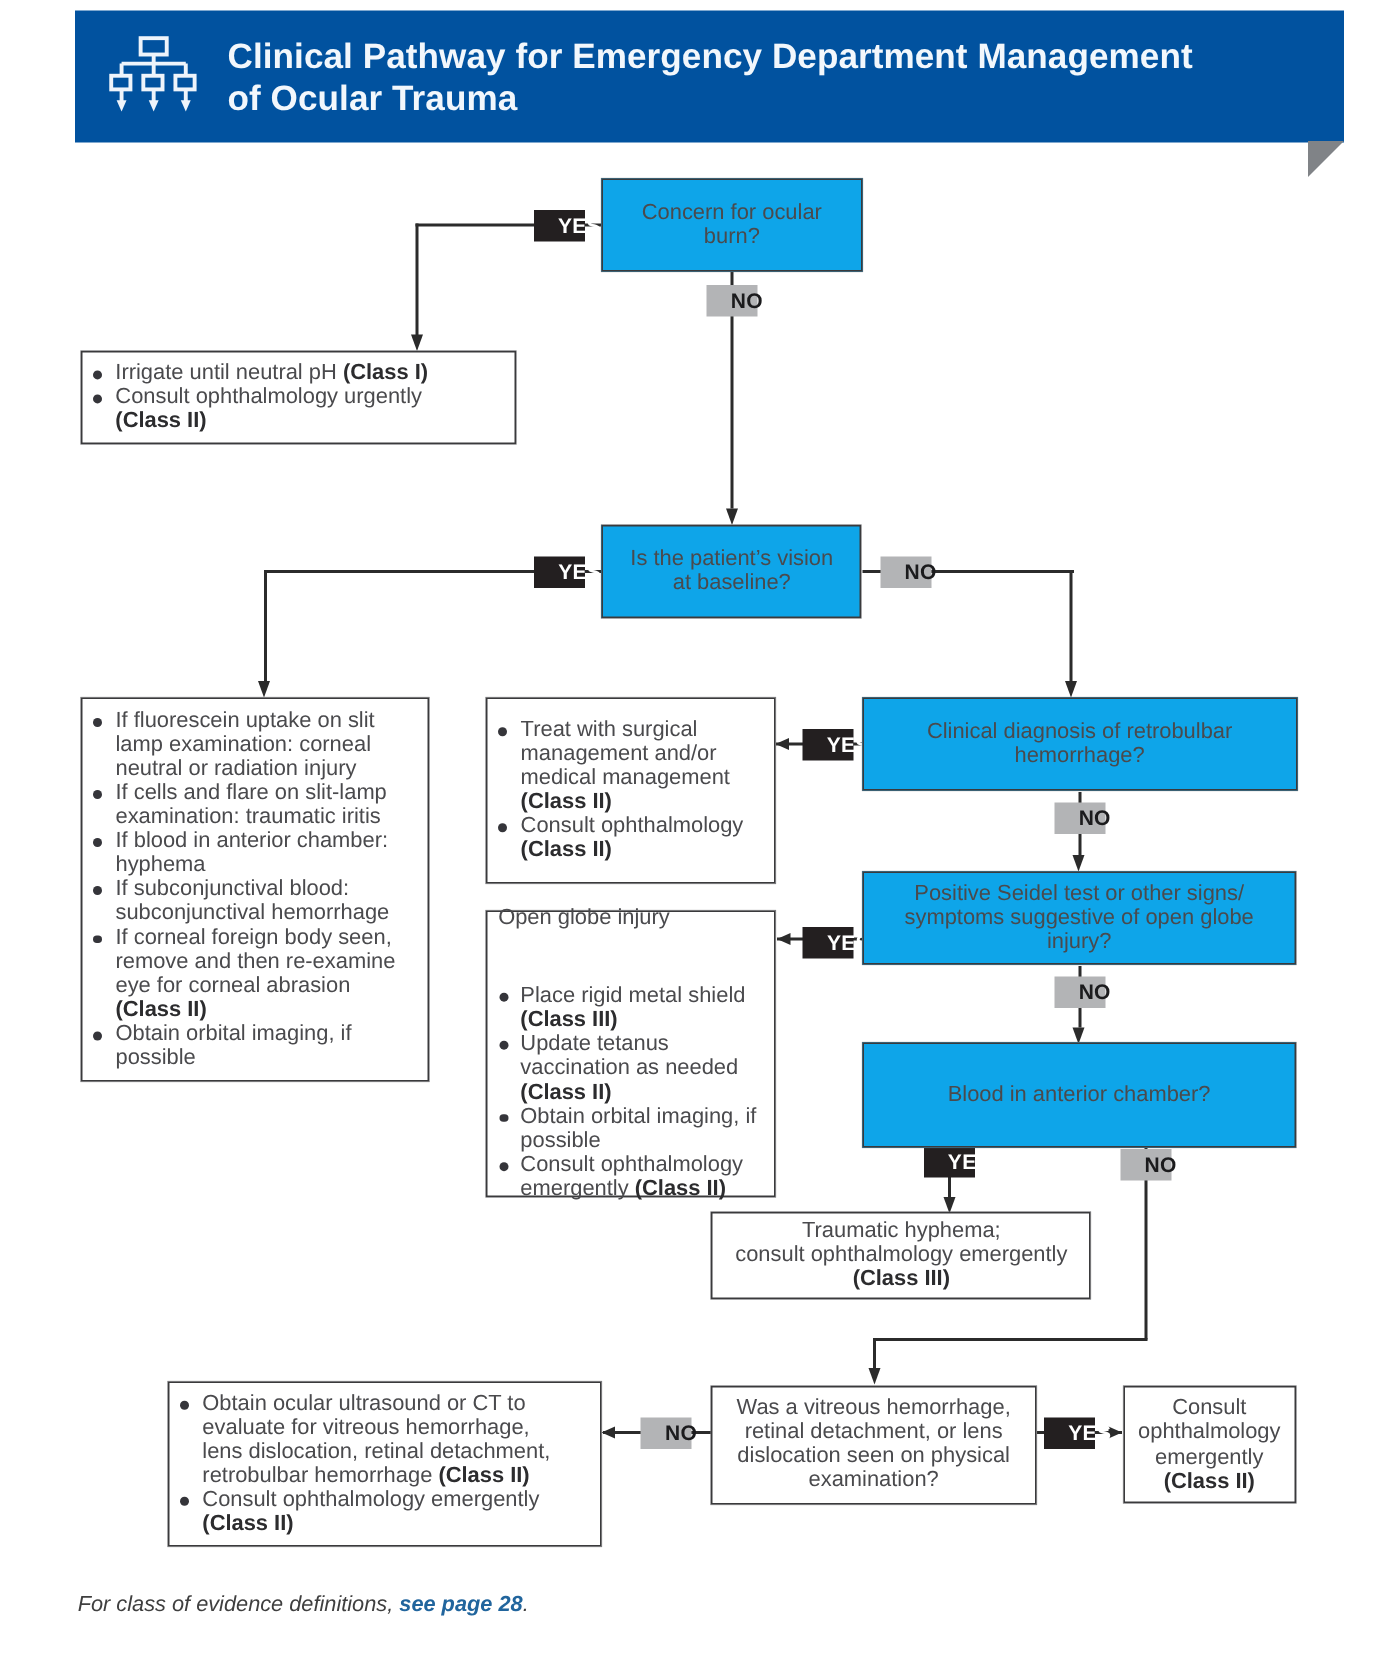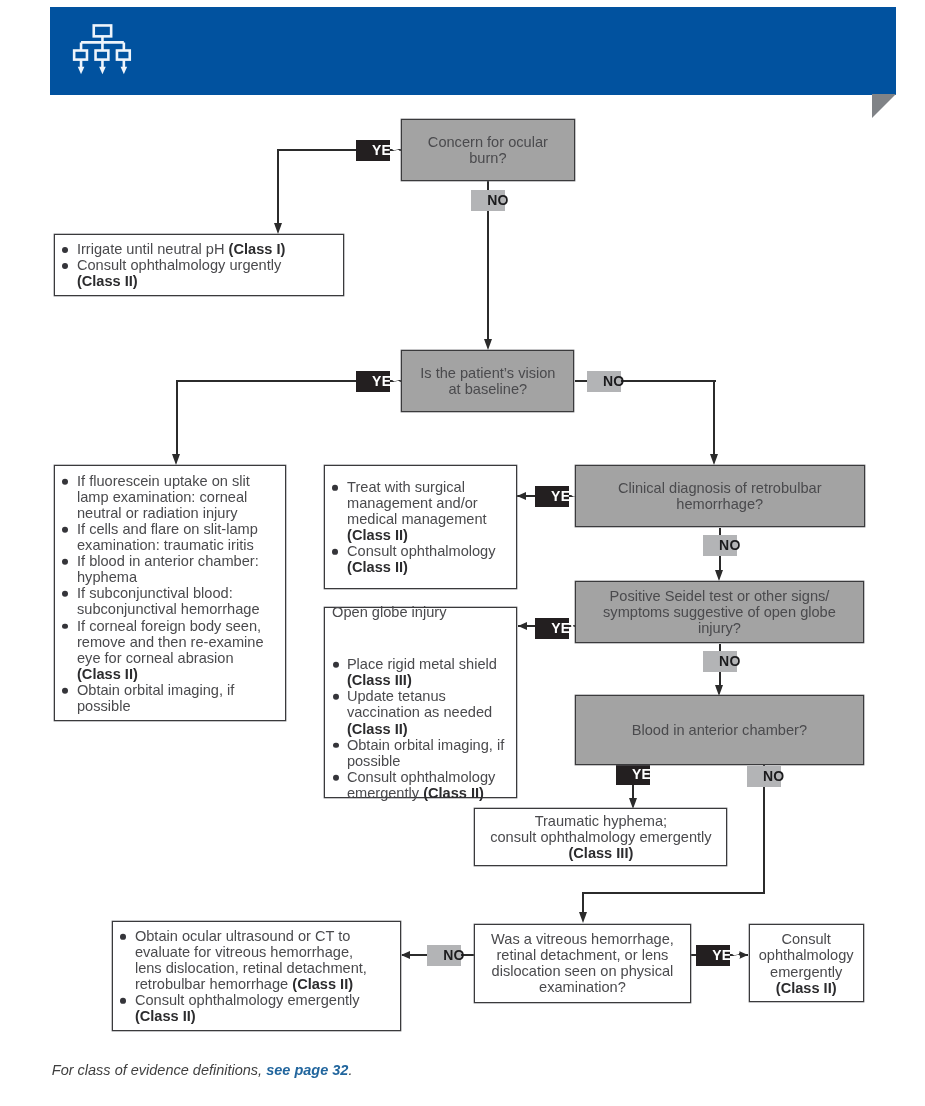--- a/index.html
+++ b/index.html
@@ -14,21 +14,21 @@
   .header-title{position:absolute;left:101.7px;top:17.3px;width:700px;
           color:#f2f7fc;font-weight:bold;font-size:23.4px;line-height:27.9px;filter:opacity(1);
           letter-spacing:0.05px;}
   .header-icon{position:absolute;left:22px;top:16px;width:60px;height:54px;overflow:visible;}
   .fold{position:absolute;left:872px;top:94px;width:0;height:0;
         border-left:24px solid #808387;border-bottom:24px solid transparent;}
 
   
   .box{position:absolute;box-sizing:border-box;border:1px solid #3a3a3c;box-shadow:0 0 0 0.4px #6d6d70;
        background:#fff;color:#4a4a4d;font-size:14.6px;line-height:16.05px;}
-  .box.shaded{background:#a3a3a3;}
+  .box.shaded{background:#0ea5e9;}
   .box .inner{position:absolute;left:0;right:0;top:50%;
        transform:translateY(-50%);}
   .box>ul.bl{position:absolute;left:8.9px;top:50%;transform:translateY(-50%);}
   .box .inner.pad{left:8.6px;right:auto;}
   .inner.pad>ul.bl>li:before{left:-0.6px;}
   .ctr{text-align:center;}
   ul.bl{margin:0;padding:0;list-style:none;}
   ul.bl>li{position:relative;padding-left:13.0px;}
   ul.bl>li:before{content:"";position:absolute;left:-1.9px;top:6.0px;
        width:5.9px;height:5.9px;border-radius:50%;background:#35353a;}
@@ -71,20 +71,24 @@
       <rect x="2.15" y="27.5" width="12.8" height="9.1"></rect>
       <rect x="23.55" y="27.5" width="12.8" height="9.1"></rect>
       <rect x="44.95" y="27.5" width="12.8" height="9.1"></rect>
       <path d="M9.05 36.3 V44.5"></path>
       <path d="M30.45 36.3 V44.5"></path>
       <path d="M51.85 36.3 V44.5"></path>
       <polygon points="5.75,43.8 12.35,43.8 9.05,51.3" fill="#eef4fb" stroke="none"></polygon>
       <polygon points="27.15,43.8 33.75,43.8 30.45,51.3" fill="#eef4fb" stroke="none"></polygon>
       <polygon points="48.55,43.8 55.15,43.8 51.85,51.3" fill="#eef4fb" stroke="none"></polygon>
     </svg>
+    <div class="header-title">
+      <span>Clinical Pathway for Emergency Department Management</span><br>
+      <span>of Ocular Trauma</span>
+    </div>
   </div>
   <div class="fold"></div>
 
   <div class="ln hln" style="left:277.3px;top:149.2px;width:124.5px;"></div>
   <div class="ln vln" style="left:277.3px;top:149.2px;height:75.3px;"></div>
   <div class="arw down" style="left:274.1px;top:223.2px;"></div>
 
   <div class="ln vln" style="left:487.3px;top:180.5px;height:158.2px;"></div>
   <div class="arw down" style="left:484.0px;top:338.6px;"></div>
 
@@ -234,16 +238,16 @@
   </div>
 
   <div class="box" style="left:112.0px;top:920.9px;width:288.8px;height:110.6px;">
     <ul class="bl" style="width:262px;">
       <li><span>Obtain ocular ultrasound or CT to evaluate for vitreous hemorrhage, lens dislocation, retinal detachment, retrobulbar hemorrhage </span><b>(Class II)</b></li>
       <li><span>Consult ophthalmology emergently </span><b>(Class II)</b></li>
     </ul>
   </div>
 
   <div class="footnote">
-    <span>For class of evidence definitions, </span><a>see page 32</a><span>.</span>
+    <span>For class of evidence definitions, </span><a>see page 28</a><span>.</span>
   </div>
 
 </div>
 
 </body></html>

